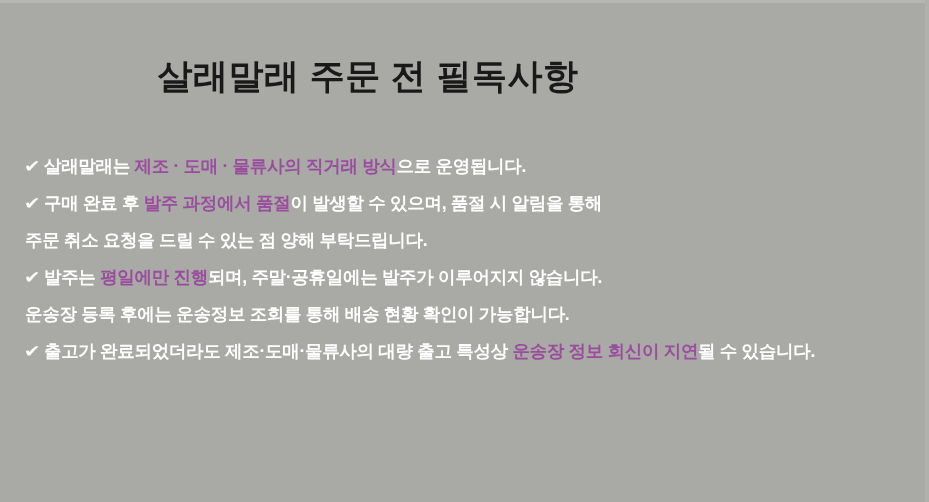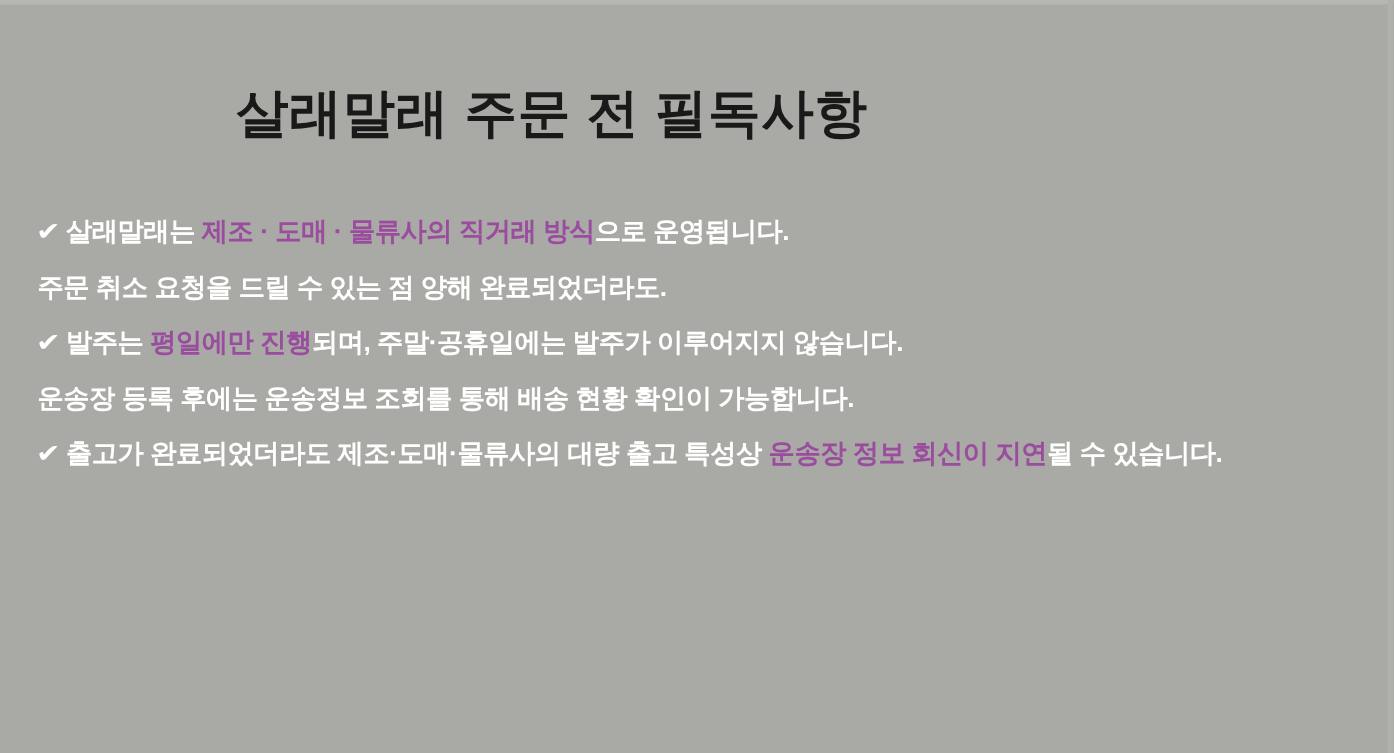--- a/index.html
+++ b/index.html
@@ -48,21 +48,21 @@
     font-size: 35px;
     font-weight: 700;
     color: #191919;
     letter-spacing: 0.5px;
     line-height: 1.1;
     white-space: nowrap;
   }
 
   .notice-body {
     position: absolute;
-    top: 136px;
+    top: 148px;
     left: 25px;
     width: 900px;
   }
 
   .notice-line {
     font-size: 17.5px;
     font-weight: 700;
     color: #ffffff;
     line-height: 37px;
     height: 37px;
@@ -92,19 +92,20 @@
 
 <div class="notice-card">
 
   <div class="edge-top"></div>
   <div class="edge-right"></div>
 
   <div class="notice-title">살래말래 주문 전 필독사항</div>
 
   <div class="notice-body">
       <div class="notice-line"><span class="check-mark">✔</span><span class="seg">살래말래는 </span><span class="seg hl">제조 · 도매 · 물류사의 직거래 방식</span><span class="seg">으로 운영됩니다.</span></div>
-      <div class="notice-line"><span class="seg">주문 취소 요청을 드릴 수 있는 점 양해 완료되었더라도.</span></div>
+      <div class="notice-line"><span class="check-mark">✔</span><span class="seg">구매 완료 후 </span><span class="seg hl">발주 과정에서 품절</span><span class="seg">이 발생할 수 있으며, 품절 시 알림을 통해</span></div>
+      <div class="notice-line"><span class="seg">주문 취소 요청을 드릴 수 있는 점 양해 부탁드립니다.</span></div>
       <div class="notice-line"><span class="check-mark">✔</span><span class="seg">발주는 </span><span class="seg hl">평일에만 진행</span><span class="seg">되며, 주말·공휴일에는 발주가 이루어지지 않습니다.</span></div>
       <div class="notice-line"><span class="seg">운송장 등록 후에는 운송정보 조회를 통해 배송 현황 확인이 가능합니다.</span></div>
       <div class="notice-line"><span class="check-mark">✔</span><span class="seg">출고가 완료되었더라도 제조·도매·물류사의 대량 출고 특성상 </span><span class="seg hl">운송장 정보 회신이 지연</span><span class="seg">될 수 있습니다.</span></div>
     </div>
 
 </div>
 
 </body></html>

